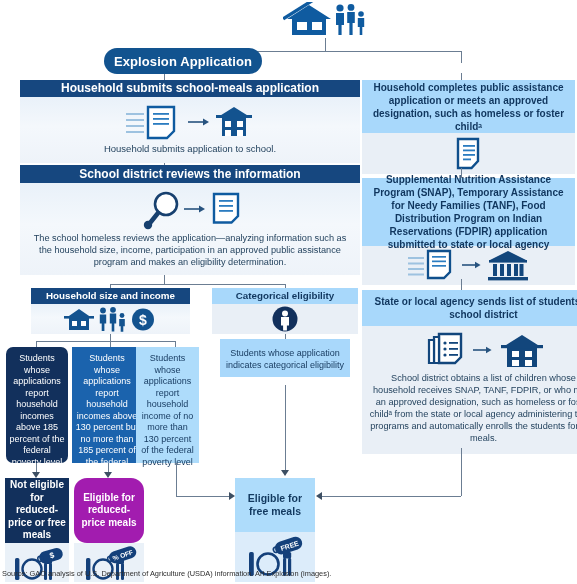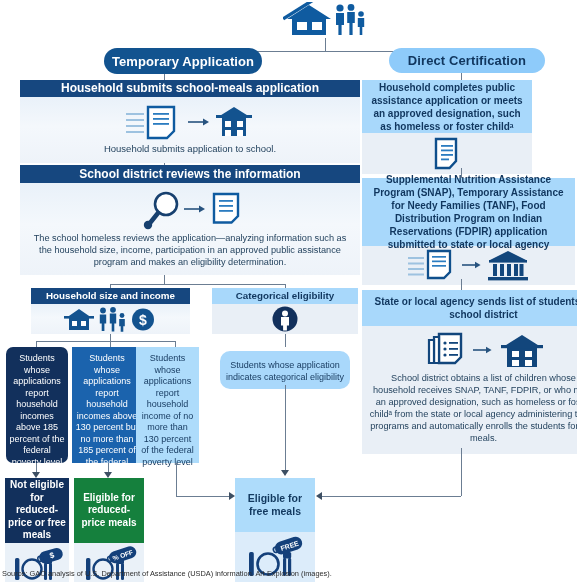--- a/index.html
+++ b/index.html
@@ -57,21 +57,21 @@
   .leaf-navy{background:#12305c;color:#ffffff;}
   .leaf-blue{background:#1b63ad;color:#ffffff;}
   .leaf-lightblue{background:#aedcfb;color:#15395f;}
   .leaf-sky{background:#a9d8fb;color:#16395e;}
 
   .outcome-hdr{
     font-weight:bold;font-size:11.5px;line-height:1.25;text-align:center;
     display:flex;align-items:center;justify-content:center;padding:10px 3px;
   }
   .oc-navy{background:#12305c;color:#ffffff;}
-  .oc-blue{background:#15803d;color:#ffffff;}
+  .oc-blue{background:#a21caf;color:#ffffff;border-radius:13px;}
   .oc-sky{background:#aedcfb;color:#12395f;}
   .oc-body{background:#eaf1f8;}
   .oc-body-sky{background:#dcecfa;}
 
   .source{
     position:absolute;left:2px;top:569px;font-size:7.4px;color:#2d2d2d;
     font-family:"Liberation Sans", sans-serif;
   }
   .icnwrap{display:flex;align-items:center;justify-content:center;}
   svg{display:block;}
@@ -97,24 +97,21 @@
       </g>
     </svg>
   </div>
 
   <div class="line vline abs" style="left:325px;top:38px;height:14px;"></div>
   <div class="line hline abs" style="left:164px;top:51px;width:297px;"></div>
   <div class="line vline abs" style="left:164px;top:51px;height:12px;"></div>
   <div class="line vline abs" style="left:461px;top:51px;height:12px;"></div>
 
   <div class="abs pill pill-dark" style="left:104px;top:48px;width:158px;height:26px;">
-    <span>Temporary Application</span>
-  </div>
-  <div class="abs pill pill-light" style="left:389px;top:48px;width:156px;height:25px;">
-    <span>Direct Certification</span>
+    <span>Explosion Application</span>
   </div>
 
   <div class="line vline abs" style="left:164px;top:74px;height:6px;"></div>
   <div class="line vline abs" style="left:461px;top:73px;height:7px;"></div>
 
   <div class="abs" style="left:20px;top:80px;width:340px;height:83px;">
     <div class="hdr-dark" style="height:17px;">Household submits school-meals application</div>
     <div class="body-grad" style="height:66px;position:relative;">
       <div class="icnwrap" style="height:42px;padding-top:4px;">
         <svg width="140" height="38" viewBox="0 0 140 38">
@@ -221,21 +218,21 @@
   <div class="abs leafbox leaf-navy" style="left:6px;top:347px;width:62px;height:116px;border-radius:7px;">
     <span>Students whose applications report household incomes above 185 percent of the federal poverty level</span>
   </div>
   <div class="abs leafbox leaf-blue" style="left:72px;top:347px;width:70px;height:116px;">
     <span>Students whose applications report household incomes above 130 percent but no more than 185 percent of the federal poverty level</span>
   </div>
   <div class="abs leafbox leaf-lightblue" style="left:136px;top:347px;width:63px;height:116px;">
     <span>Students whose applications report household income of no more than 130 percent of the federal poverty level</span>
   </div>
 
-  <div class="abs leafbox leaf-sky" style="left:220px;top:351px;width:130px;height:38px;align-items:center;border-radius:10px;">
+  <div class="abs leafbox leaf-sky" style="left:220px;top:339px;width:130px;height:38px;align-items:center;">
     <span>Students whose application indicates categorical eligibility</span>
   </div>
 
   <div class="line vline abs" style="left:285px;top:385px;height:86px;"></div>
   <div class="arrowhead ah-down abs" style="left:281px;top:470px;"></div>
 
   <div class="line vline abs" style="left:36px;top:463px;height:11px;"></div>
   <div class="arrowhead ah-down abs" style="left:32px;top:472px;"></div>
 
   <div class="line vline abs" style="left:108px;top:463px;height:11px;"></div>
@@ -310,21 +307,21 @@
           <g transform="rotate(-18 52 13)">
             <rect x="38" y="5" width="28" height="13" rx="6.5" fill="#14407a"></rect>
             <circle cx="39" cy="11.5" r="2.8" fill="none" stroke="#14407a" stroke-width="1.6"></circle>
             <text x="53" y="14.6" font-size="7" font-weight="bold" fill="#ffffff" text-anchor="middle" font-family="Liberation Sans, sans-serif">FREE</text>
           </g>
         </svg>
       </div>
     </div>
   </div>
 
-  <div class="abs" style="left:362px;top:80px;width:170px;height:88px;">
+  <div class="abs" style="left:362px;top:80px;width:213px;height:88px;">
     <div class="hdr-light" style="height:47px;font-size:10px;">Household completes public assistance application or meets an approved designation, such as homeless or foster childᵃ</div>
     <div class="body-pale" style="height:41px;">
       <div class="icnwrap" style="height:41px;">
         <svg width="34" height="36" viewBox="0 0 34 36">
           <path d="M6 3 h20 v22 l-6.5 7 h-13.5 z" fill="#ffffff" stroke="#0f4f8c" stroke-width="2.4"></path>
           <rect x="11" y="9" width="12" height="1.8" fill="#2b7cc0"></rect>
           <rect x="11" y="13.5" width="12" height="1.8" fill="#2b7cc0"></rect>
           <rect x="11" y="18" width="12" height="1.8" fill="#2b7cc0"></rect>
           <rect x="11" y="22.5" width="8" height="1.8" fill="#2b7cc0"></rect>
         </svg>
@@ -397,15 +394,15 @@
         </svg>
       </div>
       <div class="cap" style="font-size:9.2px;padding:0 7px;">School district obtains a list of children whose household receives SNAP, TANF, FDPIR, or who meet an approved designation, such as homeless or foster childᵃ from the state or local agency administering those programs and automatically enrolls the students for free meals.</div>
     </div>
   </div>
 
   <div class="line vline abs" style="left:461px;top:448px;height:48px;"></div>
   <div class="line hline abs" style="left:322px;top:496px;width:139px;"></div>
   <div class="arrowhead ah-left abs" style="left:316px;top:492px;"></div>
 
-  <div class="source">Source: GAO analysis of U.S. Department of Assistance (USDA) information. Art Explosion (images).</div>
+  <div class="source">Source: GAO analysis of U.S. Department of Agriculture (USDA) information. Art Explosion (images).</div>
 
 </div>
 
 </body></html>

